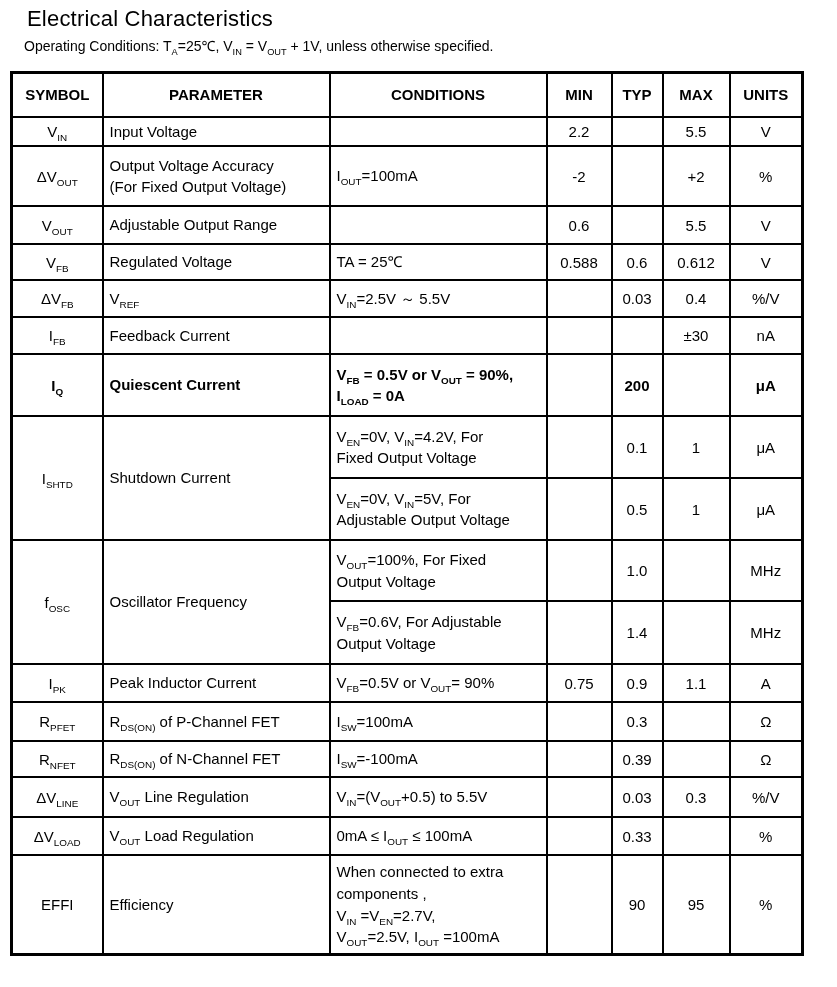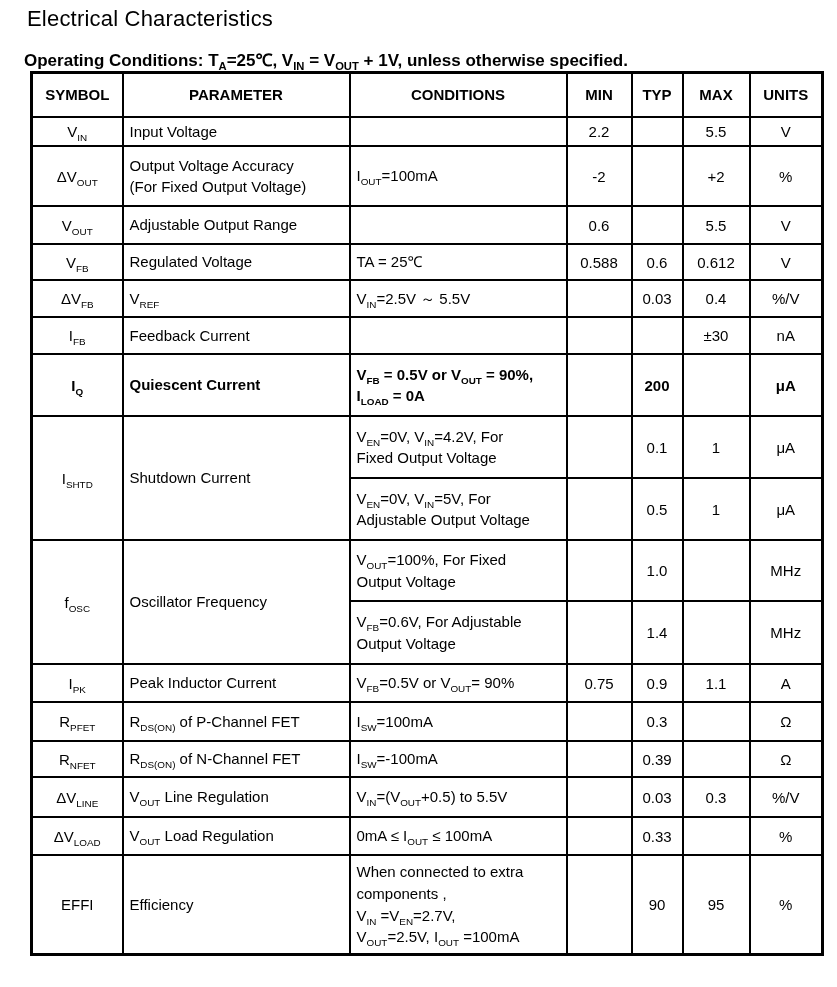--- a/index.html
+++ b/index.html
@@ -16,27 +16,26 @@
     position: absolute;
     left: 27px;
     top: 6px;
     font-size: 22px;
     font-weight: normal;
     letter-spacing: 0.2px;
   }
   .subtitle {
     position: absolute;
     left: 24px;
-    top: 48px;
-    font-size: 17px;
-    font-weight: bold;
+    top: 36px;
+    font-size: 14px;
   }
   table.spec {
     position: absolute;
-    left: 30px;
+    left: 10px;
     top: 71px;
     width: 791px;
     border-collapse: collapse;
     table-layout: fixed;
     border: 3px solid #000;
   }
   table.spec th, table.spec td {
     border: 2px solid #000;
     font-size: 15px;
     vertical-align: middle;

